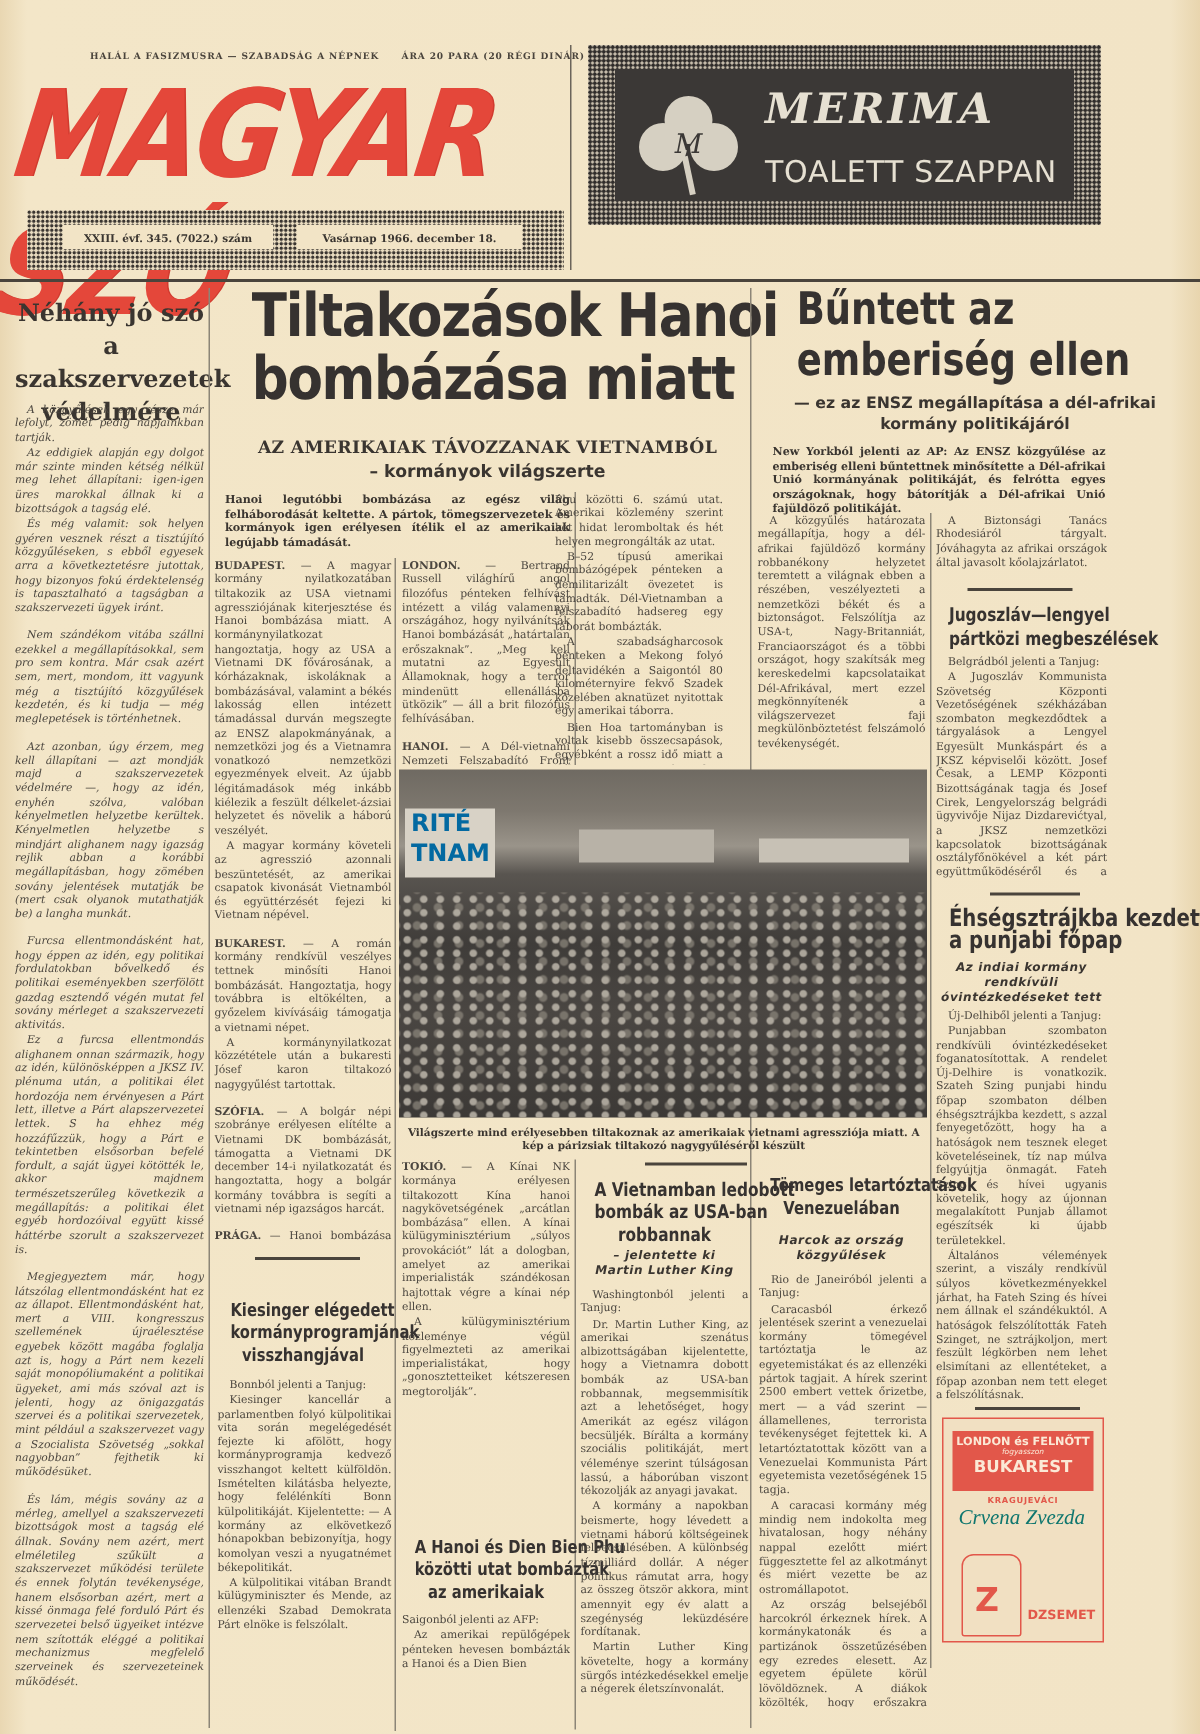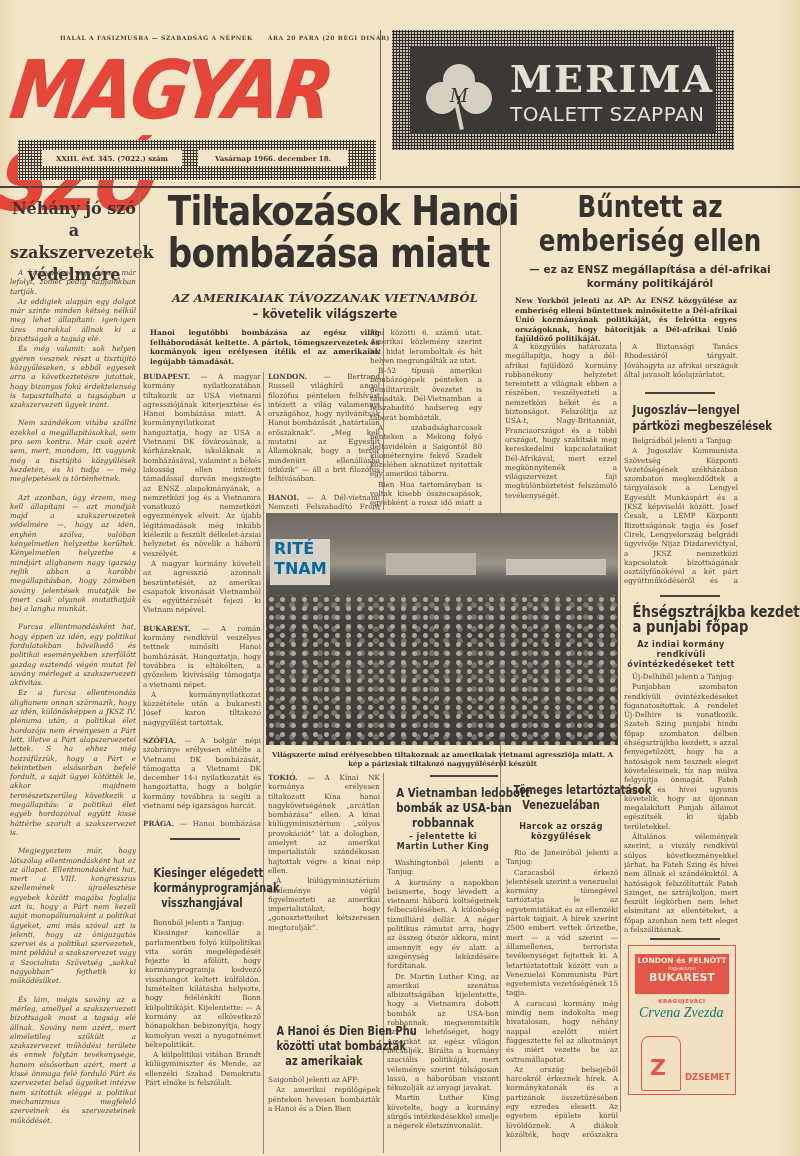--- a/index.html
+++ b/index.html
@@ -22,31 +22,31 @@
     background-size: 3px 3px; background-color:#e9dcc0; }
   .dateband .box { position:absolute; top: 10px; height: 16px; background: #f2e4c6; font-size: 7px; font-weight: bold; color:#3a3530; display:flex; align-items:center; justify-content:center; }
   .vline-top { left: 380px; top: 30px; width: 1px; height: 150px; background: #6b645a; }
 
   
   .ad-merima { left: 392px; top: 30px; width: 342px; height: 120px;
     background-image: radial-gradient(#2f2c2a 1.2px, transparent 1.4px);
     background-size: 3px 3px; background-color:#c9bfad; }
   .ad-merima .inner { position:absolute; left: 18px; top: 16px; right: 18px; bottom: 16px; background: #3b3836; }
   .clover { position:absolute; left: 14px; top: 14px; width: 70px; height: 72px; }
-  .merima-title { position:absolute; left: 100px; top: 10px; font-family:"DejaVu Serif", serif; font-weight:bold; font-size: 38px; color:#e6e0d2; letter-spacing: 2px; }
+  .merima-title { position:absolute; left: 100px; top: 10px; font-family:"DejaVu Serif", serif; font-weight:bold; font-size: 28px; color:#e6e0d2; letter-spacing: 2px; font-style: italic; }
   .merima-sub { position:absolute; left: 100px; top: 56px; font-family:"DejaVu Sans", sans-serif; font-size: 20px; color:#e6e0d2; letter-spacing: 0.5px; }
 
   .rule-top { left: 0; top: 186px; width: 800px; height: 2px; background: #4a443c; }
   .cond { font-family: "DejaVu Sans", sans-serif; font-weight: bold; transform-origin: left top; }
   .lead-left-title { left: 10px; top: 198px; width: 128px; text-align:center; font-size: 16px; line-height: 22px; font-family:"DejaVu Serif", serif; font-weight:bold; color:#3a3530; }
   .main-title { left: 143px; top: 190px; width: 355px; font-size: 40px; line-height: 42px; color:#363230; text-align:center; letter-spacing: -1px; }
   .main-title span { display:block; transform: scaleX(0.86); transform-origin:center; white-space: nowrap; }
-  .main-sub1 { left: 160px; top: 291px; width: 330px; text-align:center; font-size: 11.5px; font-family:"DejaVu Serif", serif; font-weight:bold; letter-spacing: 0.2px; font-style: italic; }
+  .main-sub1 { left: 160px; top: 291px; width: 330px; text-align:center; font-size: 11.5px; font-family:"DejaVu Serif", serif; font-weight:bold; letter-spacing: 0.2px; }
   .main-sub2 { left: 160px; top: 307px; width: 330px; text-align:center; font-size: 11.5px; font-family:"DejaVu Sans", sans-serif; font-weight:bold; }
-  .buntett-title { left: 505px; top: 190px; width: 290px; text-align:center; font-size: 30px; line-height: 34px; color:#363230; }
+  .buntett-title { left: 505px; top: 190px; width: 290px; font-size: 30px; line-height: 34px; color:#363230; }
   .buntett-title span { display:block; transform: scaleX(0.82); transform-origin:center; white-space:nowrap;}
   .buntett-sub { left: 505px; top: 262px; width: 290px; text-align:center; font-size: 10.5px; line-height: 14px; font-family:"DejaVu Sans", sans-serif; font-weight:bold; }
 
   
   .col { font-size: 7.2px; line-height: 9.3px; text-align: justify; color:#4b463f; hyphens:auto; overflow:hidden; }
   .col p { text-indent: 8px; margin-bottom: 1px; }
   .col p.lead { text-indent: 0; }
   .ital { font-style: italic; }
   .dateline { font-weight: bold; }
   .col .gap { height: 8px; }
@@ -62,21 +62,21 @@
   .photo .banner { position:absolute; left: 4px; top: 26px; width: 60px; height: 46px; background:#d8d2c6; color:#0369a1; font-family:"DejaVu Sans",sans-serif; font-weight:bold; font-size: 16px; line-height: 20px; padding-left: 4px; }
   .photo .banner2 { position:absolute; left: 120px; top: 40px; width: 90px; height: 22px; background:#b8b2a7; }
   .photo .banner3 { position:absolute; left: 240px; top: 46px; width: 100px; height: 16px; background:#c7c1b5; }
   .photo .crowd { position:absolute; left:0; right:0; top: 82px; bottom:0;
     background-image: radial-gradient(circle, #cfc8bb 2px, transparent 3px), radial-gradient(circle, #8a847a 2.4px, transparent 3.4px);
     background-size: 11px 9px, 14px 12px; background-position: 0 0, 5px 4px; opacity: 0.75; }
   .caption { left: 270px; top: 750px; width: 345px; text-align:center; font-size: 7px; line-height: 9px; font-weight: bold; }
 
   .sec-title { font-family:"DejaVu Sans", sans-serif; font-weight:bold; text-align:center; color:#363230; }
   .sec-title span { display:block; transform: scaleX(0.82); transform-origin:center; white-space:nowrap; }
-  .sec-sub { font-family:"DejaVu Sans", sans-serif; font-weight:bold; text-align:center; font-size: 8px; line-height: 10px; letter-spacing: 0.4px; }
+  .sec-sub { font-family:"DejaVu Sans", sans-serif; font-weight:bold; text-align:center; font-size: 8px; line-height: 10px; letter-spacing: 0.4px; font-style: italic; }
 
   
   .ad-red { left: 628px; top: 945px; width: 108px; height: 150px; border: 1.5px solid #e2574a; background: #f1e0c2; }
   .ad-red .hdr { position:absolute; left: 6px; top: 8px; width: 94px; height: 40px; background: #e2574a; color:#fbe9d6; text-align:center; font-family:"DejaVu Sans",sans-serif; font-weight:bold; }
   .ad-red .hdr .l1 { font-size: 7.5px; padding-top: 2px; }
   .ad-red .hdr .l2 { font-size: 5px; font-weight:normal; font-style: italic; }
   .ad-red .hdr .l3 { font-size: 11px; }
   .ad-red .k { position:absolute; left: 0; width:100%; top: 52px; text-align:center; font-size: 5.5px; color:#e2574a; font-family:"DejaVu Sans",sans-serif; font-weight:bold; letter-spacing:0.5px; }
   .ad-red .script { position:absolute; left: 10px; top: 60px; font-family:Liberation Serif, serif; font-style:italic; color:#0f766e; font-size: 14px; line-height: 14px; }
   .ad-red .jar { position:absolute; left: 12px; top: 90px; width: 40px; height: 55px; border: 1.5px solid #e2574a; border-radius: 8px 8px 2px 2px; }
@@ -132,21 +132,21 @@
     <div class="gap"></div>
     <p><span>És lám, mégis sovány az a mérleg, amellyel a szakszervezeti bizottságok most a tagság elé állnak. Sovány nem azért, mert elméletileg szűkült a szakszervezet működési területe és ennek folytán tevékenysége, hanem elsősorban azért, mert a kissé önmaga felé forduló Párt és szervezetei belső ügyeiket intézve nem szították eléggé a politikai mechanizmus megfelelő szerveinek és szervezeteinek működését.</span> </p>
   </div>
   <div class="abs vsep" style="left:139px;top:192px;height:960px;"></div>
 
   <div class="abs main-title cond">
     <span>Tiltakozások Hanoi</span>
     <span>bombázása miatt</span>
   </div>
   <div class="abs main-sub1">AZ AMERIKAIAK TÁVOZZANAK VIETNAMBÓL</div>
-  <div class="abs main-sub2">– követelik világszerte</div>
+  <div class="abs main-sub2">– kormányok világszerte</div>
   <div class="abs intro" style="left:150px;top:328px;width:230px;">Hanoi legutóbbi bombázása az egész világ felháborodását keltette. A pártok, tömegszervezetek és kormányok igen erélyesen ítélik el az amerikaiak legújabb támadását.</div>
   <div class="abs vsep" style="left:500px;top:192px;height:960px;"></div>
 
   <div class="abs col" style="left:143px;top:372px;width:118px;height:455px;">
     <p class="lead"><span class="dateline">BUDAPEST.</span><span> — A magyar kormány nyilatkozatában tiltakozik az USA vietnami agressziójának kiterjesztése és Hanoi bombázása miatt. A kormánynyilatkozat hangoztatja, hogy az USA a Vietnami DK fővárosának, a kórházaknak, iskoláknak a bombázásával, valamint a békés lakosság ellen intézett támadással durván megszegte az ENSZ alapokmányának, a nemzetközi jog és a Vietnamra vonatkozó nemzetközi egyezmények elveit. Az újabb légitámadások még inkább kiélezik a feszült délkelet-ázsiai helyzetet és növelik a háború veszélyét.</span></p>
     <p>A magyar kormány követeli az agresszió azonnali beszüntetését, az amerikai csapatok kivonását Vietnamból és együttérzését fejezi ki Vietnam népével.</p>
     <div class="gap"></div>
     <p class="lead"><span class="dateline">BUKAREST.</span><span> — A román kormány rendkívül veszélyes tettnek minősíti Hanoi bombázását. Hangoztatja, hogy továbbra is eltökélten, a győzelem kivívásáig támogatja a vietnami népet.</span></p>
     <p>A kormánynyilatkozat közzététele után a bukaresti Jósef karon tiltakozó nagygyűlést tartottak.</p>
     <div class="gap"></div>
@@ -200,22 +200,22 @@
     <span>A Vietnamban ledobott</span>
     <span>bombák az USA-ban</span>
     <span>robbannak</span>
   </div>
   <div class="abs sec-sub" style="left:386px;top:832px;width:114px;">
     <div>– jelentette ki</div>
     <div>Martin Luther King</div>
   </div>
   <div class="abs col" style="left:387px;top:858px;width:112px;height:282px;">
     <p>Washingtonból jelenti a Tanjug:</p>
+    <p>Dr. Martin Luther King, az amerikai szenátus albizottságában kijelentette, hogy a Vietnamra dobott bombák az USA-ban robbannak, megsemmisítik azt a lehetőséget, hogy Amerikát az egész világon becsüljék. Bírálta a kormány szociális politikáját, mert véleménye szerint túlságosan lassú, a háborúban viszont tékozolják az anyagi javakat.</p>
     <p>A kormány a napokban beismerte, hogy lévedett a vietnami háború költségeinek felbecsülésében. A különbség tízmilliárd dollár. A néger politikus rámutat arra, hogy az összeg ötször akkora, mint amennyit egy év alatt a szegénység leküzdésére fordítanak.</p>
-    <p>Dr. Martin Luther King, az amerikai szenátus albizottságában kijelentette, hogy a Vietnamra dobott bombák az USA-ban robbannak, megsemmisítik azt a lehetőséget, hogy Amerikát az egész világon becsüljék. Bírálta a kormány szociális politikáját, mert véleménye szerint túlságosan lassú, a háborúban viszont tékozolják az anyagi javakat.</p>
     <p>Martin Luther King követelte, hogy a kormány sürgős intézkedésekkel emelje a négerek életszínvonalát.</p>
   </div>
 
   <div class="abs buntett-title cond">
     <span>Bűntett az</span>
     <span>emberiség ellen</span>
   </div>
   <div class="abs buntett-sub">— ez az ENSZ megállapítása a dél-afrikai kormány politikájáról</div>
   <div class="abs intro" style="left:515px;top:296px;width:222px;">New Yorkból jelenti az AP: Az ENSZ közgyűlése az emberiség elleni bűntettnek minősítette a Dél-afrikai Unió kormányának politikáját, és felrótta egyes országoknak, hogy bátorítják a Dél-afrikai Unió fajüldöző politikáját.</div>
   <div class="abs col" style="left:505px;top:342px;width:112px;height:160px;">

